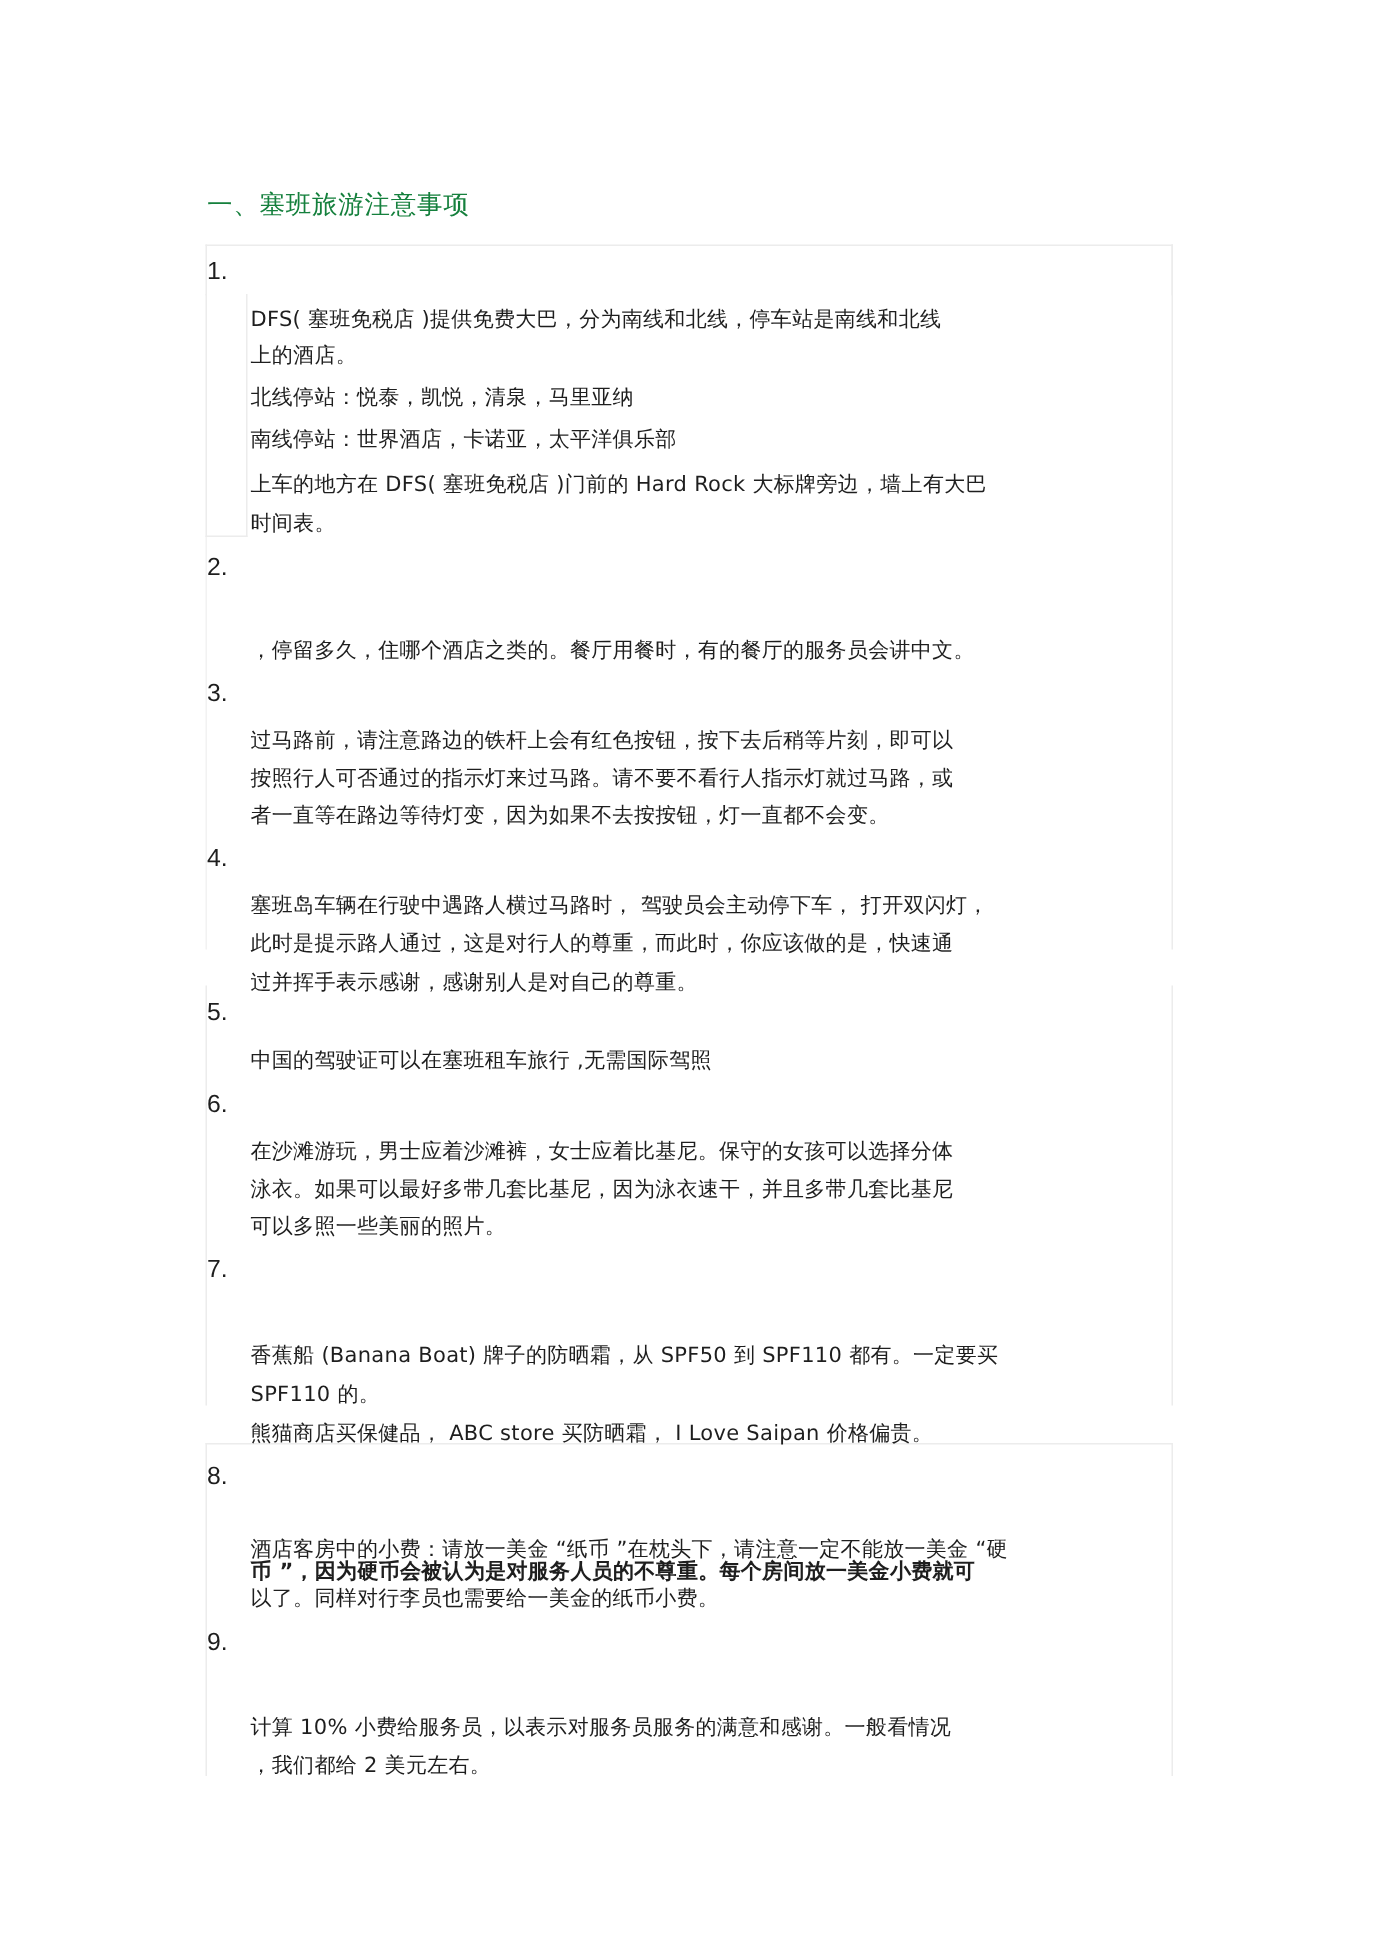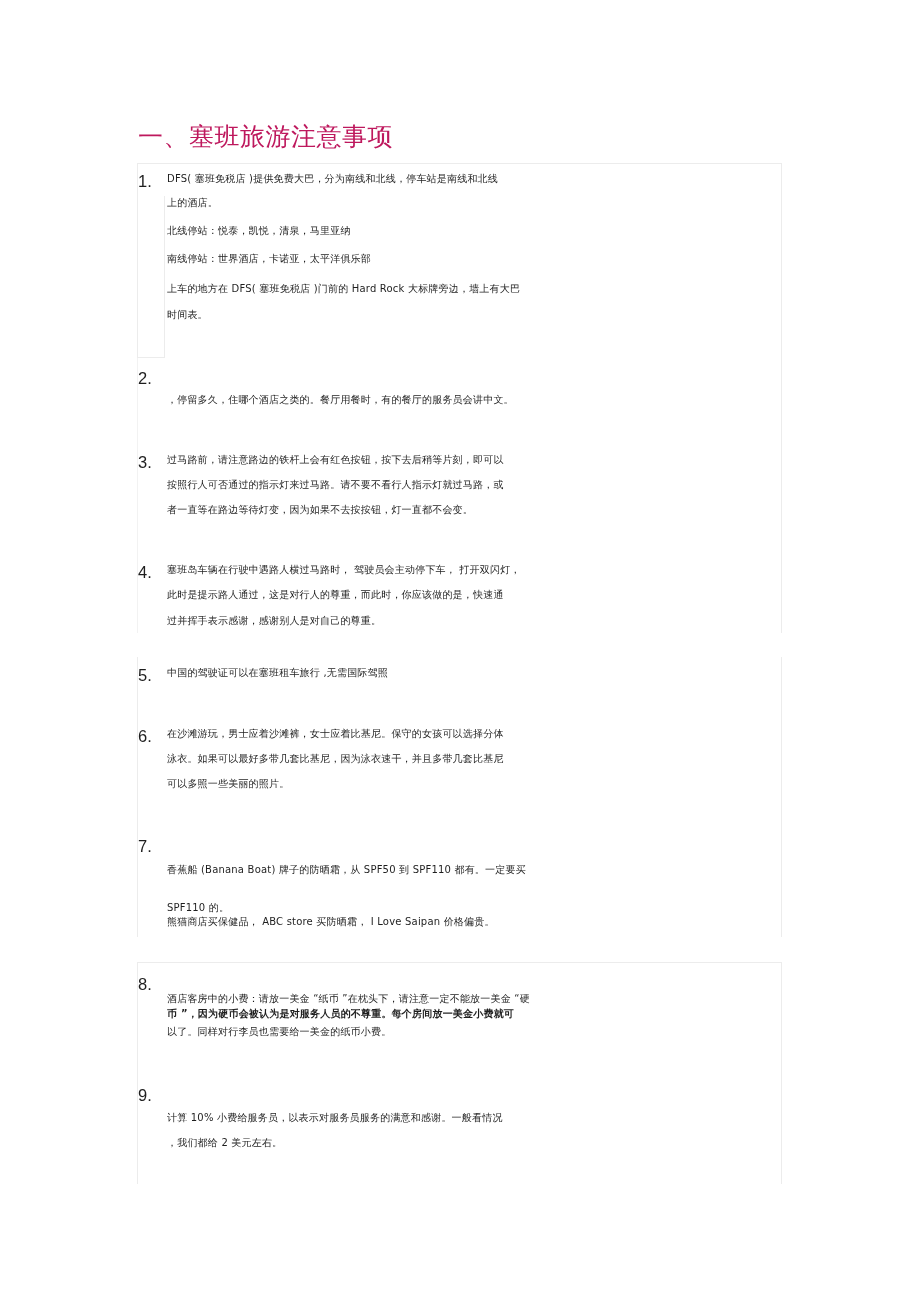--- a/index.html
+++ b/index.html
@@ -12,23 +12,23 @@
       height: 1303px;
       position: relative;
       overflow: hidden;
       font-family: "DejaVu Sans", "Liberation Sans", sans-serif;
       color: #1a1a1a;
     }
     .page-title {
       position: absolute;
       left: 138px;
       top: 124px;
-      font-size: 25px;
+      font-size: 17px;
       line-height: 26px;
-      color: #be185d;
+      color: #15803d;
       letter-spacing: 0.5px;
     }
     .box {
       position: absolute;
       border: 1px solid #ececec;
       box-sizing: border-box;
     }
     .item {
       position: absolute;
       left: 138px;
@@ -40,22 +40,23 @@
       position: absolute;
       left: 0;
       top: 0;
       font-family: "Liberation Sans", sans-serif;
       font-size: 16.5px;
     }
     .item .line {
       position: absolute;
       left: 29px;
       white-space: nowrap;
-      font-size: 10px;
+      font-size: 14px;
       letter-spacing: 0.2px;
+      margin-top: 32px;
     }
   </style>
 </head>
 <body>
 
 <div class="page-title">一、塞班旅游注意事项</div>
 
 <div class="box" style="left:137px; top:163px; width:645px; height:34px; border-bottom:none;"></div>
 <div class="box" style="left:137px; top:196px; width:28px; height:162px; border-top:none;"></div>
 <div class="box" style="left:781px; top:163px; width:1px; height:470px; border:none; border-left:1px solid #ececec;"></div>
@@ -100,21 +101,21 @@
 <div class="item" style="top:727px; height:75px;">
   <span class="num">6.</span>
   <span class="line" style="top:0px;">在沙滩游玩，男士应着沙滩裤，女士应着比基尼。保守的女孩可以选择分体</span>
   <span class="line" style="top:25px;">泳衣。如果可以最好多带几套比基尼，因为泳衣速干，并且多带几套比基尼</span>
   <span class="line" style="top:50px;text-align:right;">可以多照一些美丽的照片。</span>
 </div>
 
 <div class="item" style="top:837px; height:100px;">
   <span class="num">7.</span>
   <span class="line" style="top:26px;">香蕉船 (Banana Boat) 牌子的防晒霜，从 SPF50 到 SPF110 都有。一定要买</span>
-  <span class="line" style="top:64px;">SPF110 的。</span>
+  <span class="line" style="top:52px;">SPF110 的。</span>
   <span class="line" style="top:78px;">熊猫商店买保健品，   ABC store 买防晒霜，  I Love Saipan  价格偏贵。</span>
 </div>
 
 <div class="item" style="top:975px; height:75px;">
   <span class="num">8.</span>
   <span class="line" style="top:17px;">酒店客房中的小费：请放一美金  “纸币  ”在枕头下，请注意一定不能放一美金  “硬</span>
   <span class="line" style="top:32px;font-weight:bold;">币  ”，因为硬币会被认为是对服务人员的不尊重。每个房间放一美金小费就可</span>
   <span class="line" style="top:50px;">以了。同样对行李员也需要给一美金的纸币小费。</span>
 </div>
 

